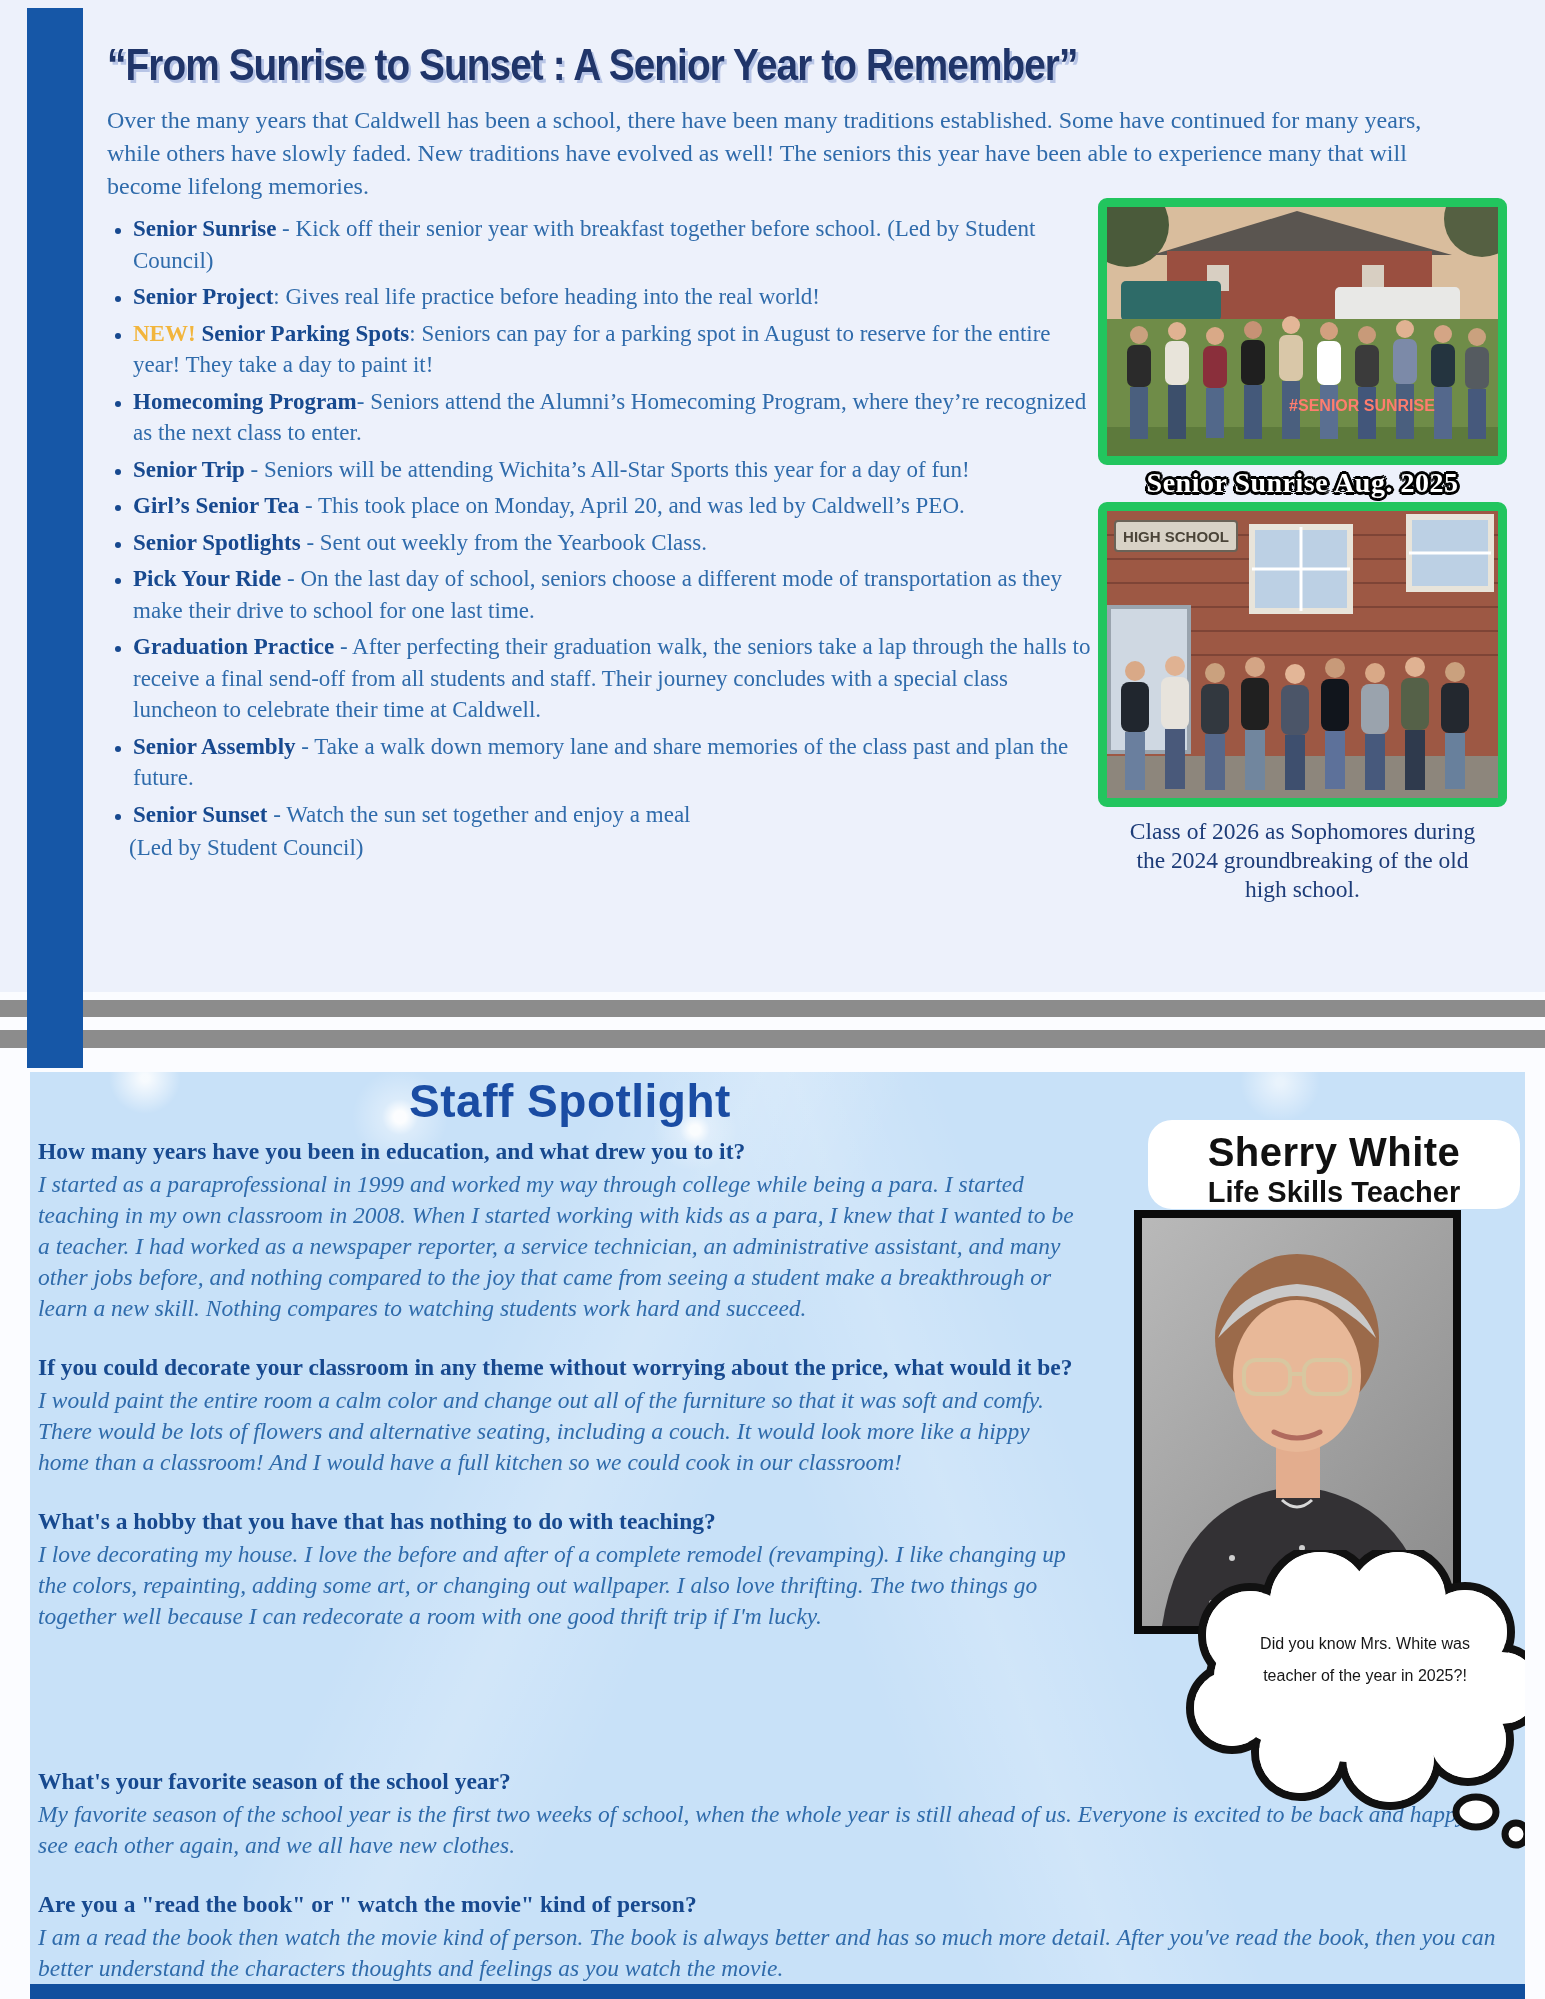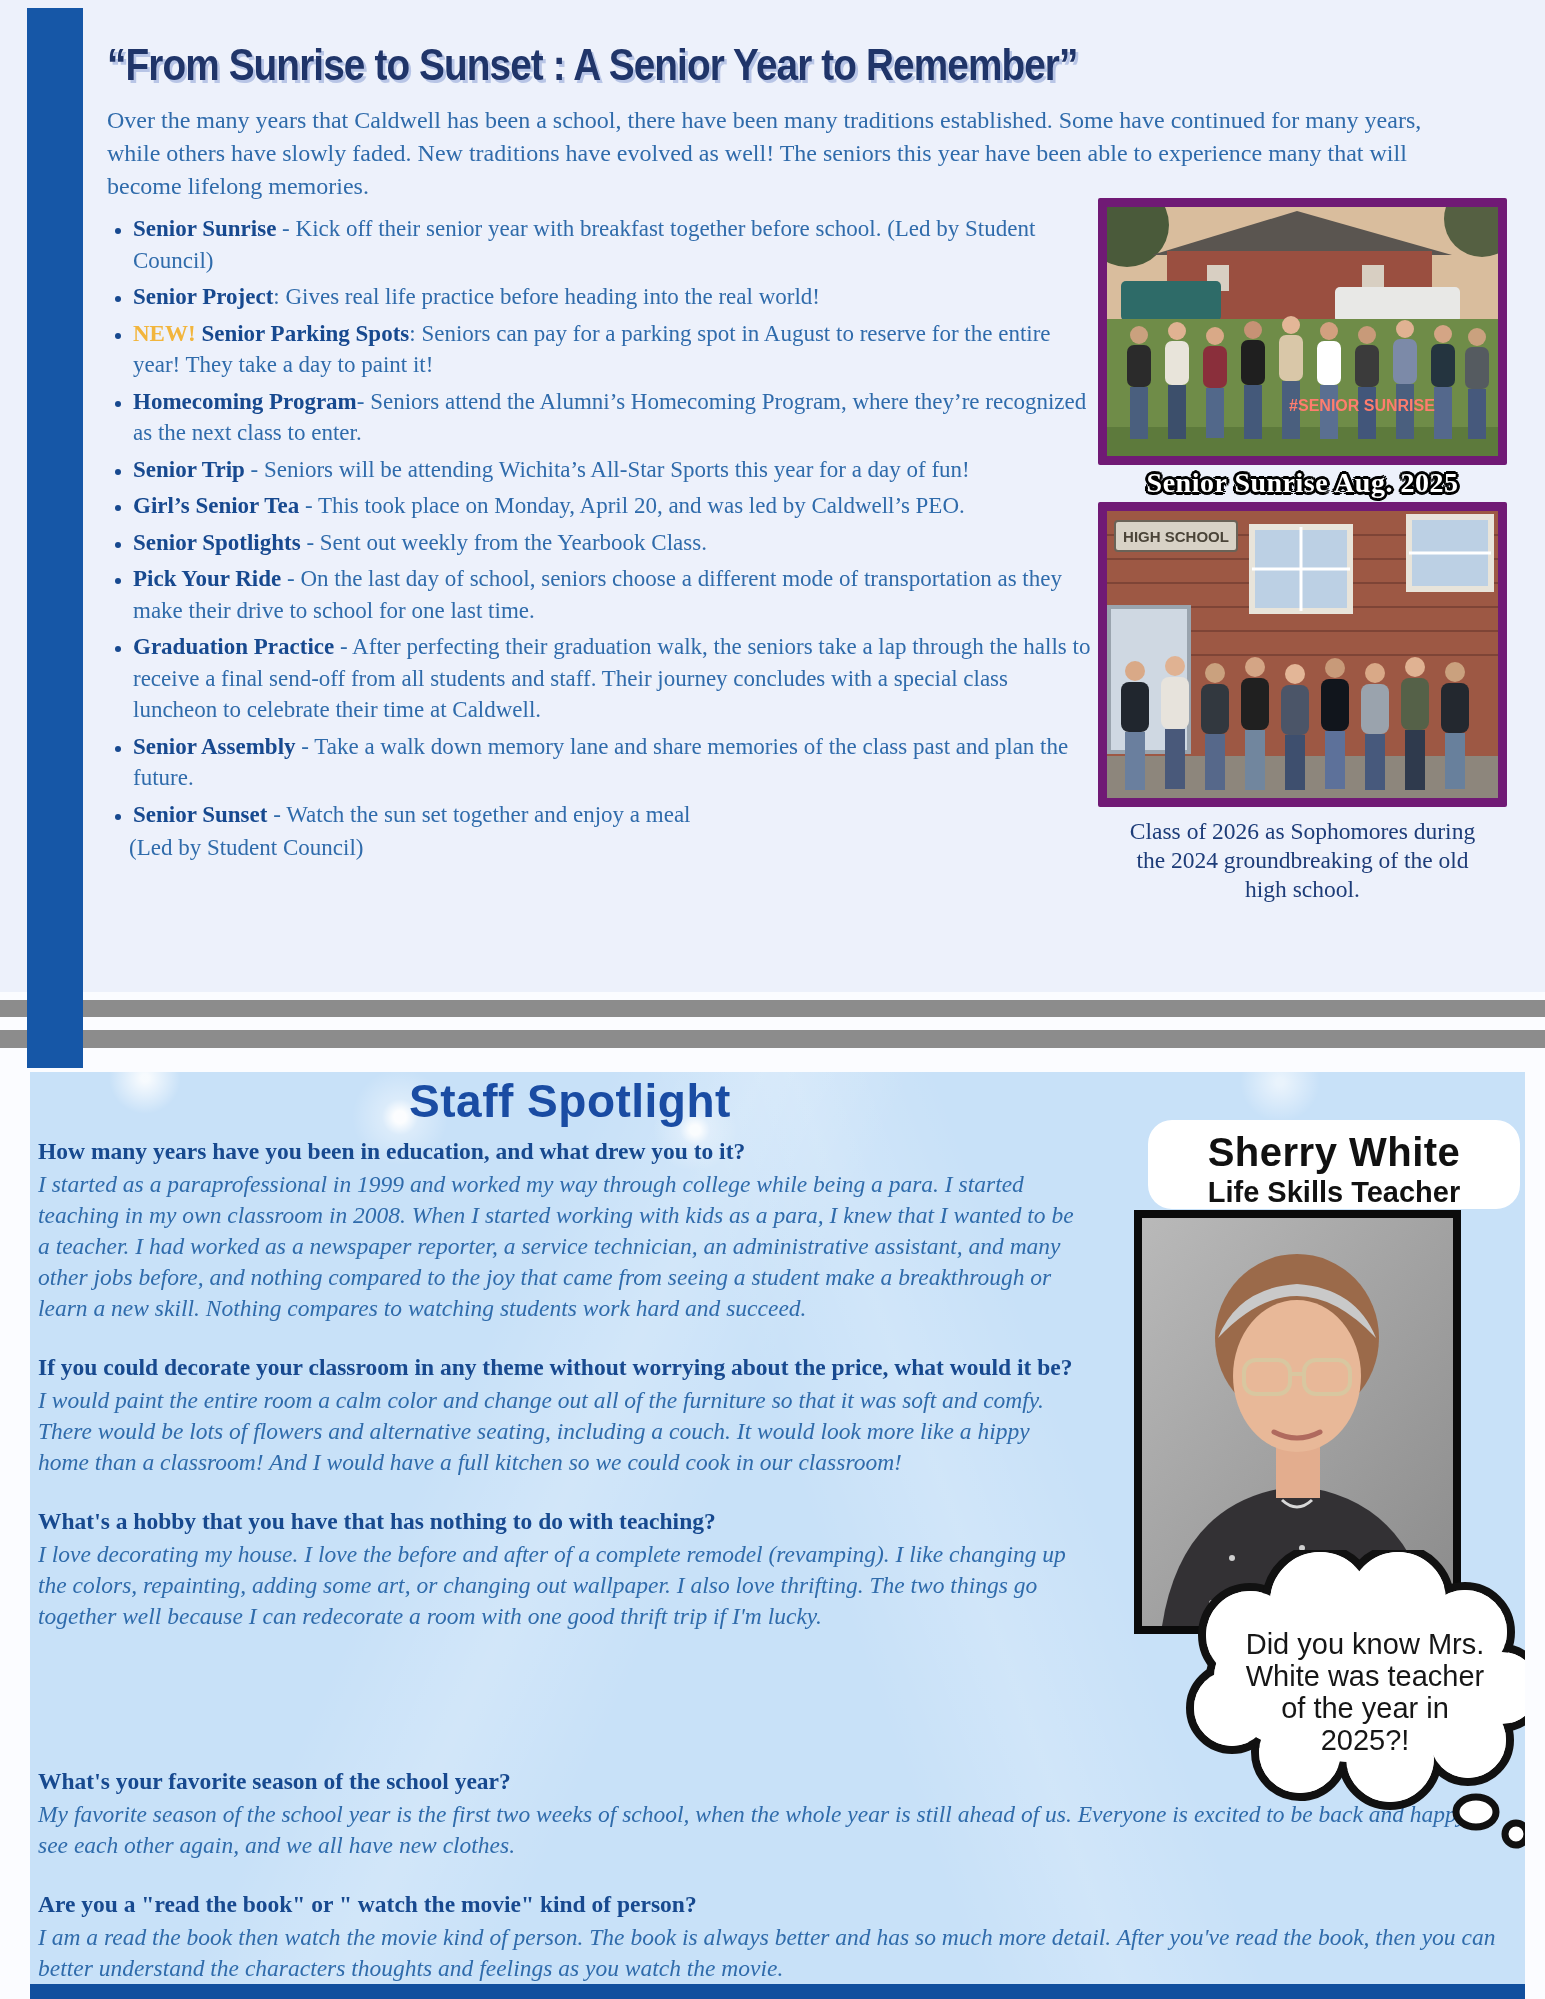--- a/index.html
+++ b/index.html
@@ -32,21 +32,21 @@
     font-size:23px;line-height:31.5px;color:#2f6bab;
   }
   ul.bullets li{margin-bottom:5px;}
   ul.bullets li::marker{color:#17498f;font-size:19px;}
   .tt{color:#17498f;font-weight:700;}
   .new{color:#f2b53c;font-weight:700;}
   .footnote{margin:2px 0 0 22px;font-size:23px;color:#2f6bab;}
 
   
   .photo-col{position:absolute;left:1098px;top:198px;width:409px;z-index:1;}
-  .photo{border:9px solid #701a75;background:#ef4444;font-size:0;border-radius:2px;}
+  .photo{border:9px solid #22c55e;background:#ef4444;font-size:0;border-radius:9px;}
   .photo svg{display:block;}
   .cap1{
     margin:3px 0 4px 0;text-align:center;
     font-weight:700;font-size:28px;line-height:30px;color:#ffffff;letter-spacing:.5px;
     text-shadow:-2px -2px 0 #000,2px -2px 0 #000,-2px 2px 0 #000,2px 2px 0 #000,
                  0 3px 0 #000,3px 0 0 #000,0 -3px 0 #000,-3px 0 0 #000;
   }
   .frame2{margin-top:2px;}
   .cap2{margin:10px auto 18px auto;width:370px;text-align:center;
         font-size:23.5px;line-height:29px;color:#1d3c78;}
@@ -87,21 +87,21 @@
 
   .portrait{
     position:absolute;left:1104px;top:138px;width:327px;height:424px;
     border:8px solid #0b0b0b;box-sizing:border-box;z-index:1;background:#9a9a9a;font-size:0;
   }
   .bubble{position:absolute;left:1150px;top:478px;width:372px;height:310px;z-index:6;}
   .bubble svg{position:absolute;left:0;top:0;}
   .bubble-text{
     position:absolute;left:55px;top:78px;width:260px;text-align:center;
     font-family:"Liberation Sans","DejaVu Sans",sans-serif;
-    font-size:29px;line-height:32px;color:#161616;
+    font-size:16px;line-height:32px;color:#161616;
   }
   .bottom-bar{position:absolute;left:0;bottom:0;width:100%;height:15px;background:#114f9e;}
 </style>
 </head>
 <body>
 
 <div class="bottom-bg"></div>
 <div class="blue-bar"></div>
 <div class="stripe s1"></div>
 <div class="stripe s2"></div>

